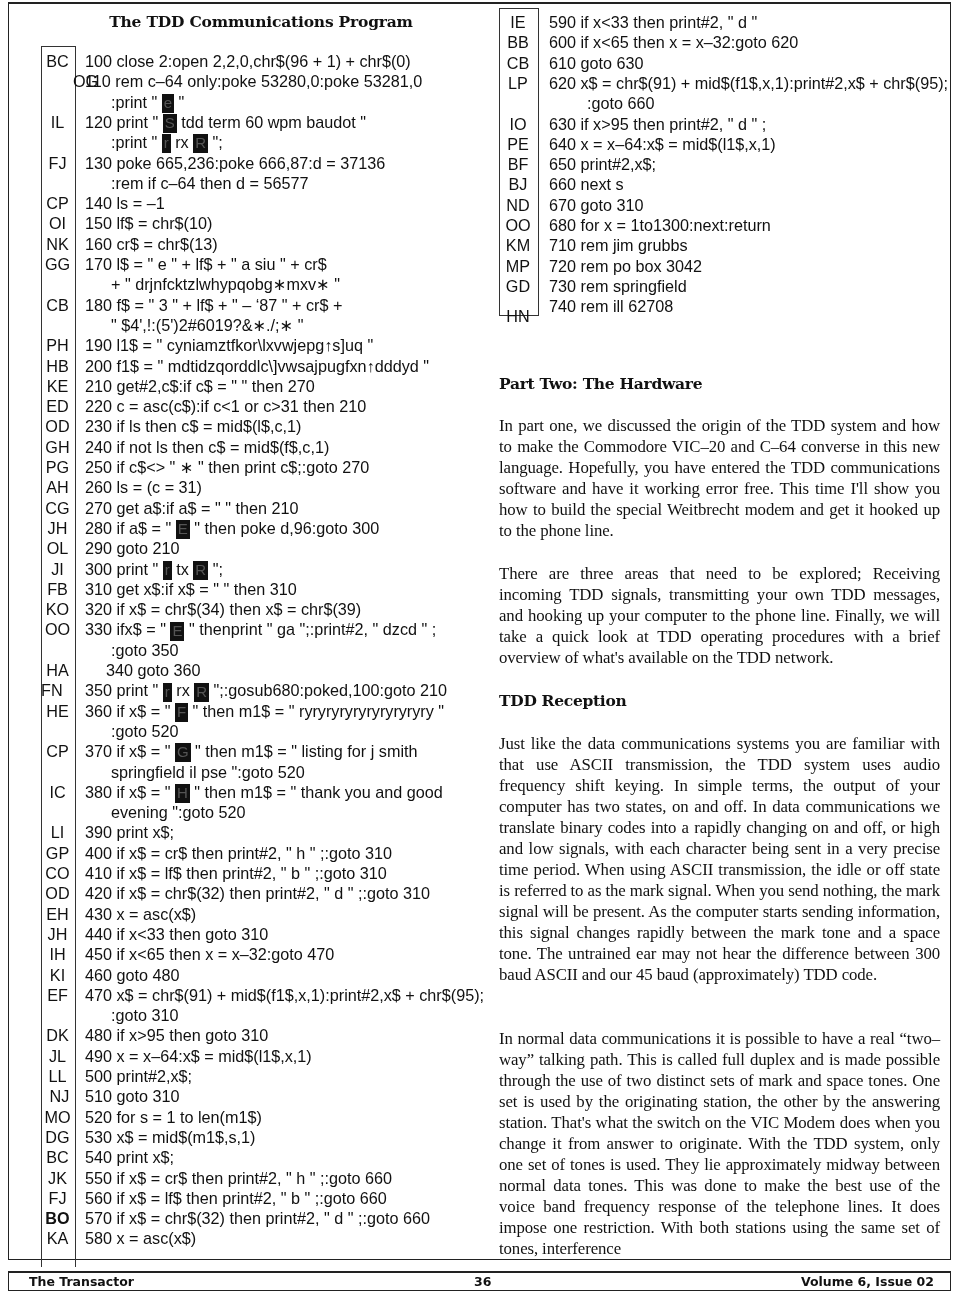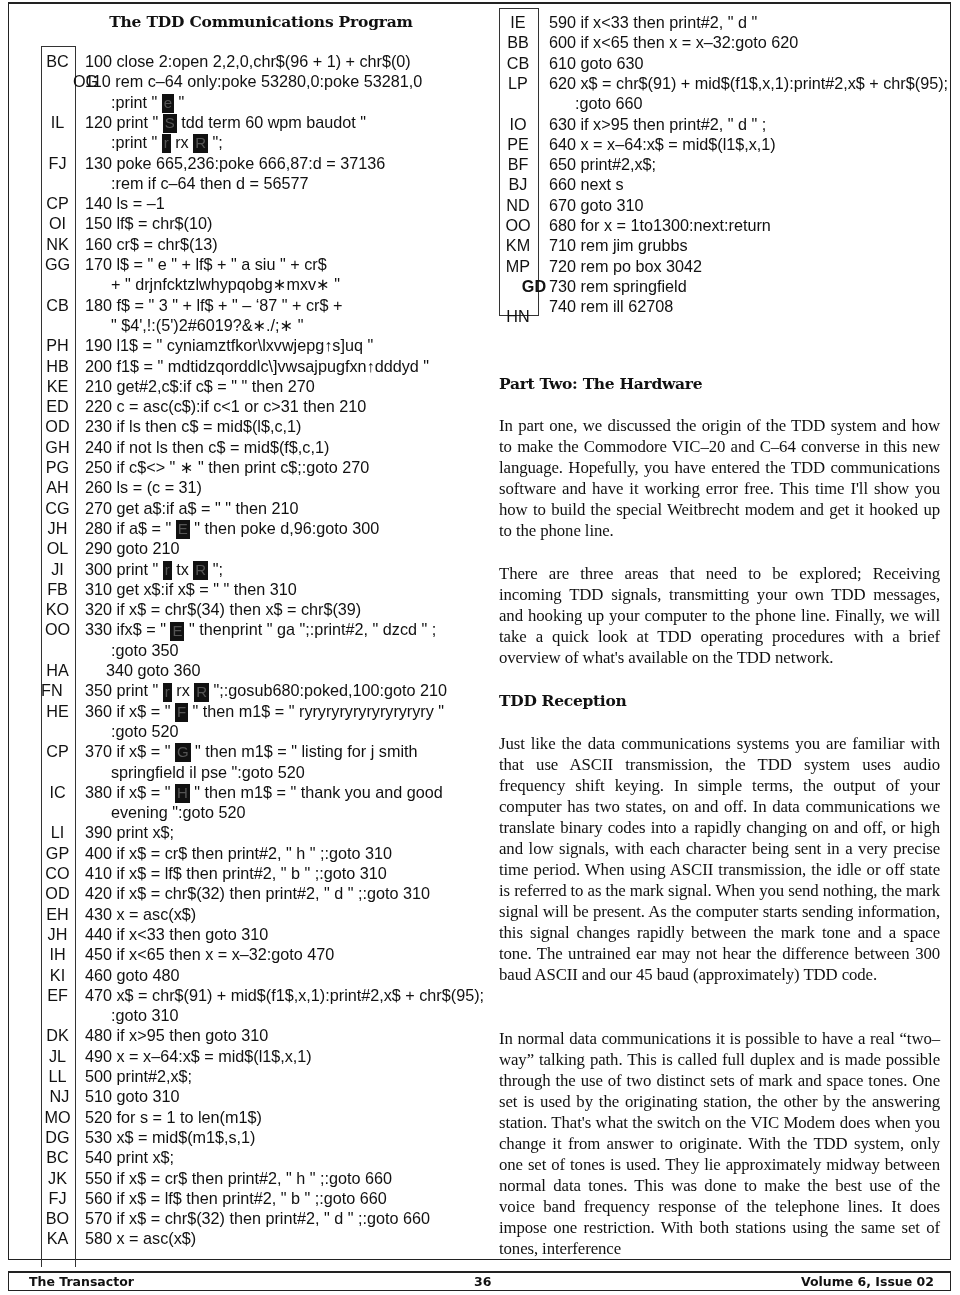--- a/index.html
+++ b/index.html
@@ -273,21 +273,21 @@
         </div>
         <div class="code-line" style="top: 1121.5px;">
           <span class="chk" style="left: 0px; width: 33px;">JK</span>
           <span class="code" style="left: 44px;">550 if x$ = cr$ then print#2, " h " ;:goto 660</span>
         </div>
         <div class="code-line" style="top: 1141.8px;">
           <span class="chk" style="left: 0px; width: 33px;">FJ</span>
           <span class="code" style="left: 44px;">560 if x$ = lf$ then print#2, " b " ;:goto 660</span>
         </div>
         <div class="code-line" style="top: 1162.1px;">
-          <span class="chk" style="left: 0px; width: 33px;">BO</span>
+          <span class="chk" style="left: 0px; width: 33px; font-weight: bold;">BO</span>
           <span class="code" style="left: 44px;">570 if x$ = chr$(32) then print#2, " d " ;:goto 660</span>
         </div>
         <div class="code-line" style="top: 1182.4px;">
           <span class="chk" style="left: 0px; width: 33px;">KA</span>
           <span class="code" style="left: 44px;">580 x = asc(x$)</span>
         </div>
       </div>
   </div>
 
   <div class="right-col">
@@ -304,21 +304,21 @@
         <div class="code-line" style="top: 44.6px;">
           <span class="chk" style="left: 0px; width: 38px;">CB</span>
           <span class="code" style="left: 50px;">610 goto 630</span>
         </div>
         <div class="code-line" style="top: 64.9px;">
           <span class="chk" style="left: 0px; width: 38px;">LP</span>
           <span class="code" style="left: 50px;">620 x$ = chr$(91) + mid$(f1$,x,1):print#2,x$ + chr$(95);</span>
         </div>
         <div class="code-line" style="top: 85.2px;">
           <span class="chk" style="left: 0px; width: 38px;"></span>
-          <span class="code" style="left: 76px;">:goto 660</span>
+          <span class="code" style="left: 88px;">:goto 660</span>
         </div>
         <div class="code-line" style="top: 105.5px;">
           <span class="chk" style="left: 0px; width: 38px;">IO</span>
           <span class="code" style="left: 50px;">630 if x&gt;95 then print#2, " d " ;</span>
         </div>
         <div class="code-line" style="top: 125.8px;">
           <span class="chk" style="left: 0px; width: 38px;">PE</span>
           <span class="code" style="left: 50px;">640 x = x–64:x$ = mid$(l1$,x,1)</span>
         </div>
         <div class="code-line" style="top: 146.1px;">
@@ -339,21 +339,21 @@
         </div>
         <div class="code-line" style="top: 227.3px;">
           <span class="chk" style="left: 0px; width: 38px;">KM</span>
           <span class="code" style="left: 50px;">710 rem jim grubbs</span>
         </div>
         <div class="code-line" style="top: 247.6px;">
           <span class="chk" style="left: 0px; width: 38px;">MP</span>
           <span class="code" style="left: 50px;">720 rem po box 3042</span>
         </div>
         <div class="code-line" style="top: 267.9px;">
-          <span class="chk" style="left: 16px; width: 38px; font-weight: bold;">GD</span>
+          <span class="chk" style="left: 0px; width: 38px;">GD</span>
           <span class="code" style="left: 50px;">730 rem springfield</span>
         </div>
         <div class="code-line" style="top: 288.2px;">
           <span class="chk" style="left: 0px; width: 38px; margin-top: 10px;">HN</span>
           <span class="code" style="left: 50px;">740 rem ill 62708</span>
         </div>
       </div>
 
     <div class="heading" style="top:370px;">Part Two: The Hardware</div>
     <p class="para" style="top:411px;">In part one, we discussed the origin of the TDD system and how to make the Commodore VIC–20 and C–64 converse in this new language. Hopefully, you have entered the TDD communi­cations software and have it working error free. This time I'll show you how to build the special Weitbrecht modem and get it hooked up to the phone line.</p>

